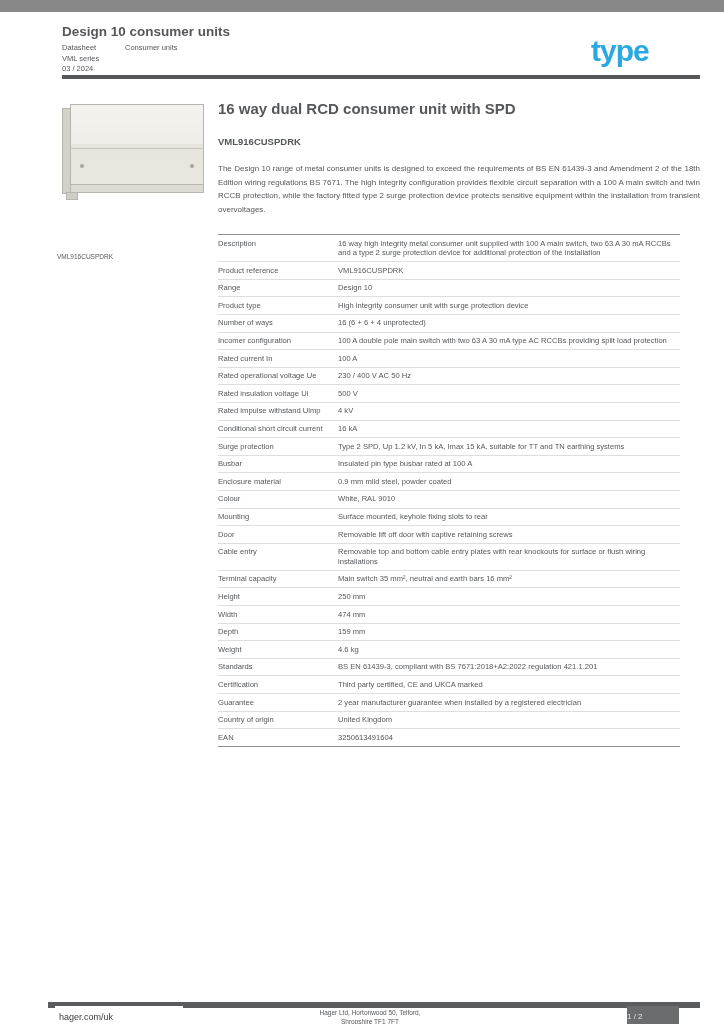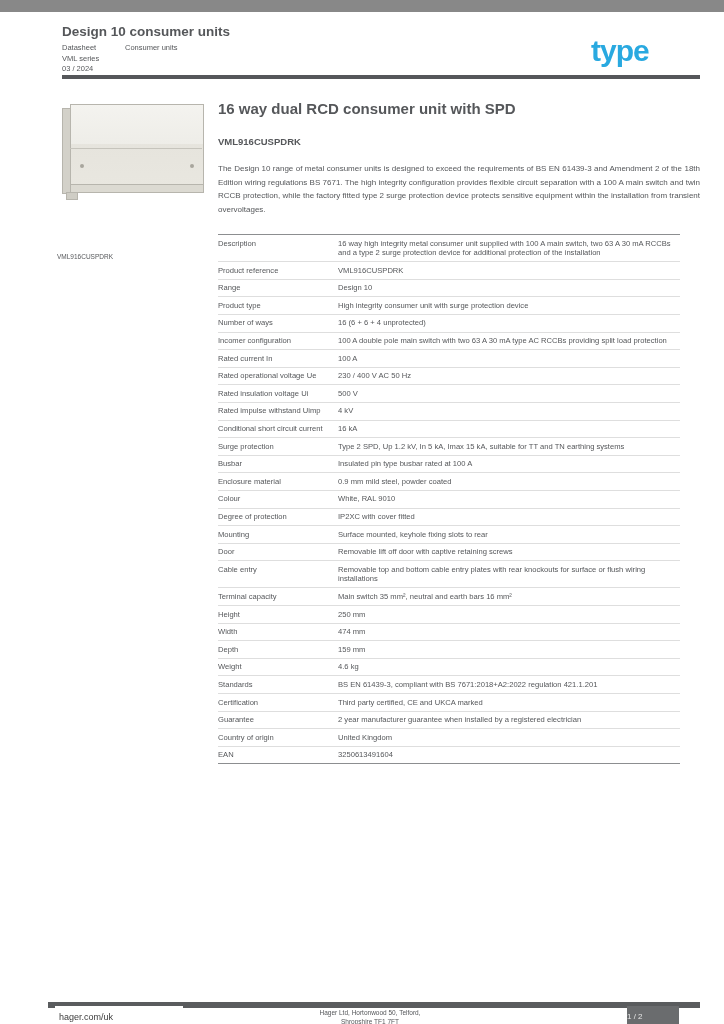--- a/index.html
+++ b/index.html
@@ -145,24 +145,20 @@
     <div class="spec-row">
       <div class="spec-label t b2">Enclosure material</div>
       <div class="spec-value t b2">0.9 mm mild steel, powder coated</div>
     </div>
 
     <div class="spec-row">
       <div class="spec-label t b2">Colour</div>
       <div class="spec-value t b2">White, RAL 9010</div>
     </div>
 
-    <div class="spec-row">
-      <div class="spec-label t b2">Degree of protection</div>
-      <div class="spec-value t b2">IP2XC with cover fitted</div>
-    </div>
 
 
     <div class="spec-row">
       <div class="spec-label t b2">Mounting</div>
       <div class="spec-value t b2">Surface mounted, keyhole fixing slots to rear</div>
     </div>
 
     <div class="spec-row">
       <div class="spec-label t b2">Door</div>
       <div class="spec-value t b2">Removable lift off door with captive retaining screws</div>

